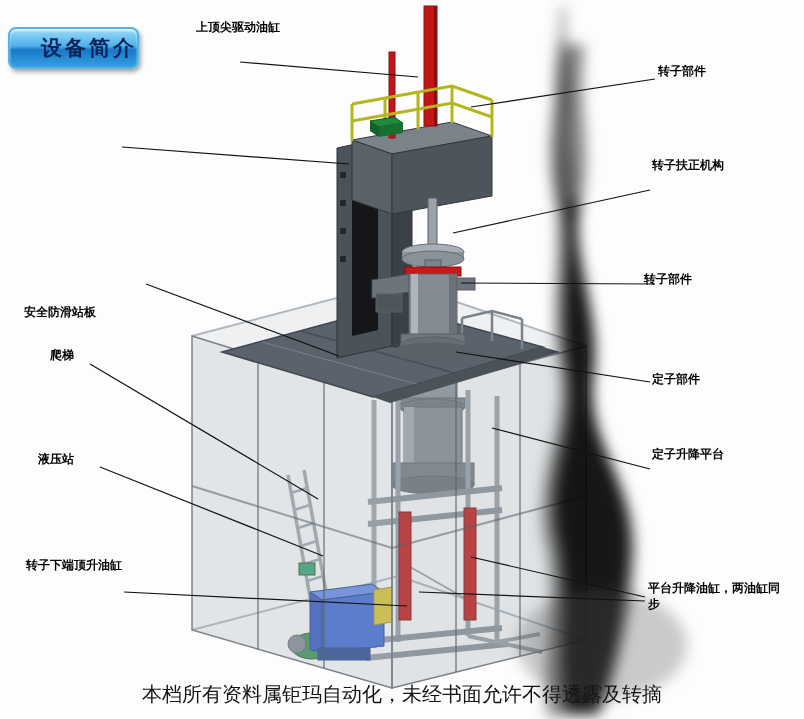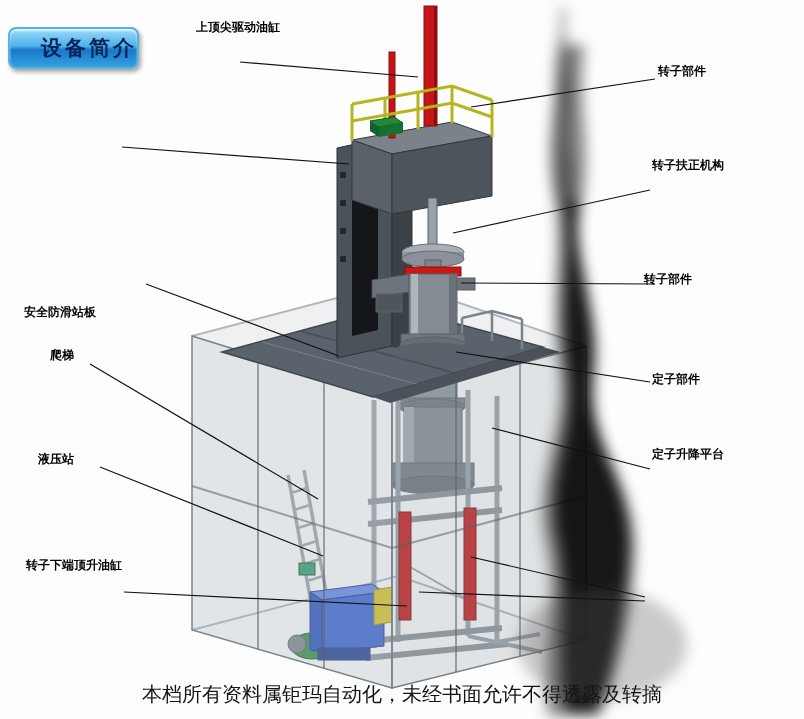--- a/index.html
+++ b/index.html
@@ -226,16 +226,17 @@
   <div class="callout" id="co-0">上顶尖驱动油缸</div>
   <div class="callout" id="co-1">转子部件</div>
   <div class="callout" id="co-3">转子扶正机构</div>
   <div class="callout" id="co-4">安全防滑站板</div>
   <div class="callout" id="co-5">转子部件</div>
   <div class="callout" id="co-6">爬梯</div>
   <div class="callout" id="co-7">定子部件</div>
   <div class="callout" id="co-8">液压站</div>
   <div class="callout" id="co-9">定子升降平台</div>
   <div class="callout" id="co-10">转子下端顶升油缸</div>
+  <div class="callout" id="co-11">平台升降油缸，两油缸同步</div>
 
   <div class="footer">本档所有资料属钜玛自动化，未经书面允许不得透露及转摘</div>
 
 </div>
 
 </body></html>

